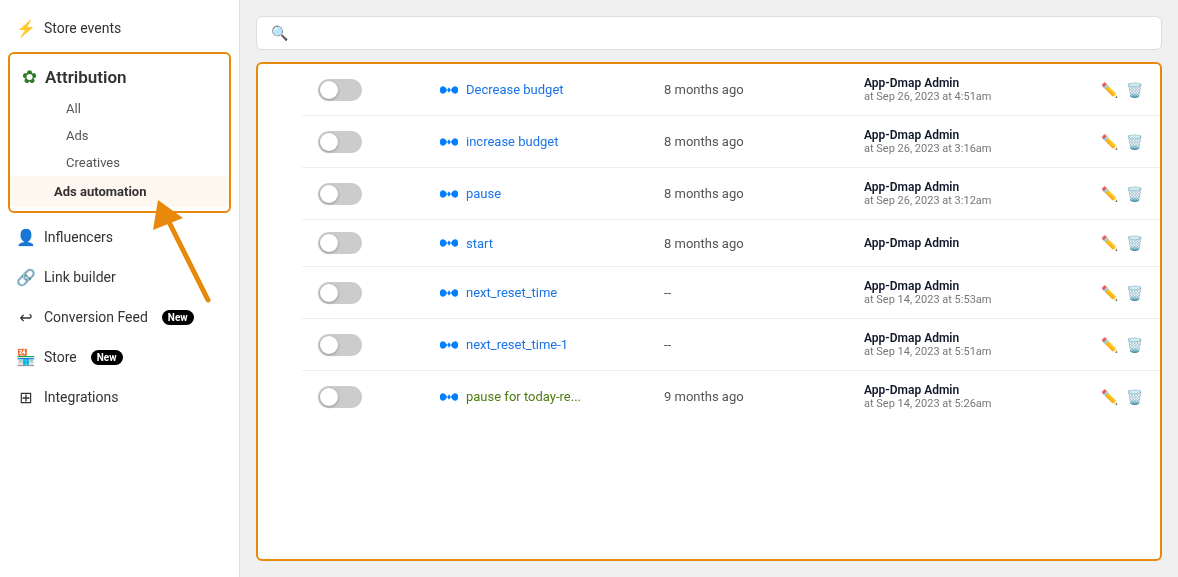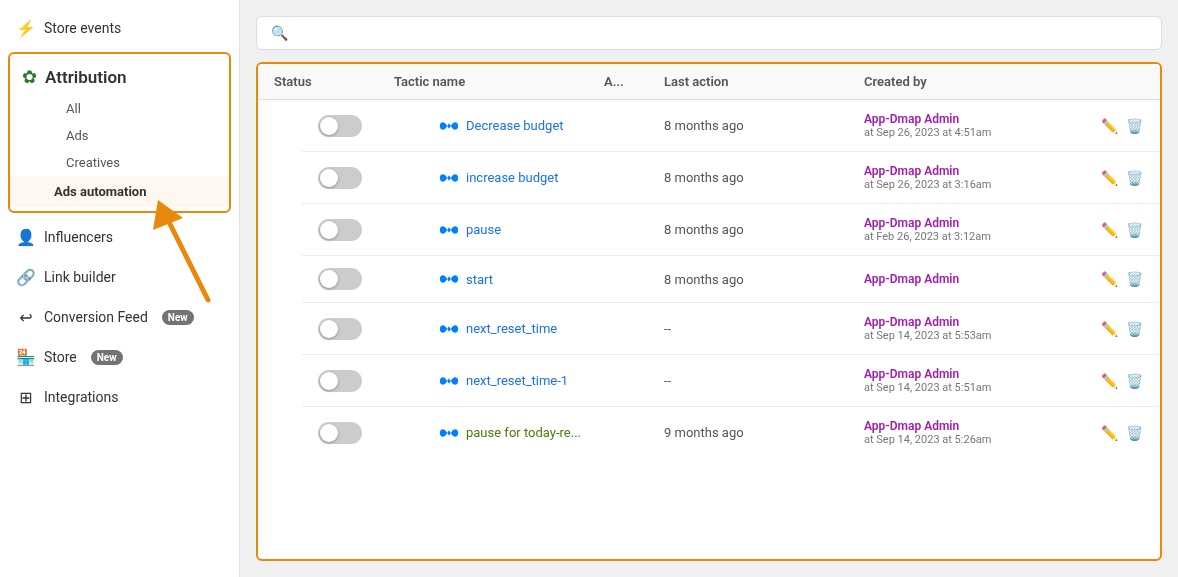--- a/index.html
+++ b/index.html
@@ -206,21 +206,21 @@
     }
 
     .created-by-cell {
       display: flex;
       flex-direction: column;
       font-size: 12px;
     }
 
     .created-by-cell .name {
       font-weight: 600;
-      color: #a21caf;
+      color: #0f172a;
     }
 
     .created-by-cell .date {
       color: #777;
       font-size: 11px;
     }
 
     .actions-cell {
       display: flex;
       gap: 8px;
@@ -243,21 +243,21 @@
     .arrow-overlay {
       position: fixed;
       left: 148px;
       top: 190px;
       pointer-events: none;
       z-index: 100;
     }
 
     
     .new-badge {
-      background: #737373;
+      background: #000000;
       color: #fff;
       font-size: 10px;
       font-weight: 700;
       padding: 2px 6px;
       border-radius: 10px;
       margin-left: 6px;
     }
   </style>
 </head>
 <body>
@@ -327,28 +327,20 @@
 </div>
 
 <div class="main-content">
 
   <div class="search-bar">
     <span class="search-icon">🔍</span>
   </div>
 
   <div class="table-container">
 
-    <div class="table-header">
-      <div>Status</div>
-      <div>Tactic name</div>
-      <div>A...</div>
-      <div>Last action</div>
-      <div>Created by</div>
-      <div></div>
-    </div>
 
     <div id="table-body">
         <div class="table-row">
     <div>
       <div class="toggle"></div>
     </div>
     <div class="tactic-name-cell">
       <span class="meta-icon">
               <svg viewBox="0 0 36 20" fill="none" xmlns="http://www.w3.org/2000/svg" width="28" height="16">
     <path d="M3 10C3 6.5 5 4 8 4C10.5 4 12 5.5 14 8.5L18 14.5L22 8.5C24 5.5 25.5 4 28 4C31 4 33 6.5 33 10C33 13.5 31 16 28 16C25.5 16 24 14.5 22 11.5L18 5.5L14 11.5C12 14.5 10.5 16 8 16C5 16 3 13.5 3 10Z" fill="#0080FF" stroke="none"></path>
@@ -399,21 +391,21 @@
               <svg viewBox="0 0 36 20" fill="none" xmlns="http://www.w3.org/2000/svg" width="28" height="16">
     <path d="M3 10C3 6.5 5 4 8 4C10.5 4 12 5.5 14 8.5L18 14.5L22 8.5C24 5.5 25.5 4 28 4C31 4 33 6.5 33 10C33 13.5 31 16 28 16C25.5 16 24 14.5 22 11.5L18 5.5L14 11.5C12 14.5 10.5 16 8 16C5 16 3 13.5 3 10Z" fill="#0080FF" stroke="none"></path>
   </svg>
             </span>
       <span style="color:#1a73e8; cursor:pointer;">pause</span>
     </div>
     <div class="last-action-cell"></div>
     <div class="last-action-cell">8 months ago</div>
     <div class="created-by-cell">
       <span class="name">App-Dmap Admin</span>
-      <span class="date">at Feb 26, 2023 at 3:12am</span>
+      <span class="date">at Sep 26, 2023 at 3:12am</span>
     </div>
     <div class="actions-cell">
       <span class="action-icon">✏️</span>
       <span class="action-icon">🗑️</span>
     </div>
   </div>
         <div class="table-row">
     <div>
       <div class="toggle"></div>
     </div>

